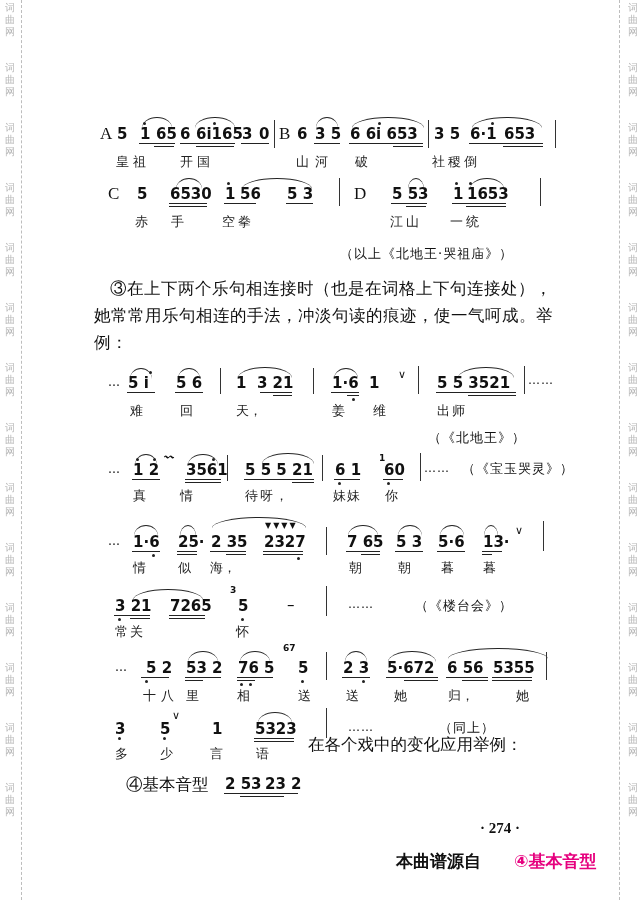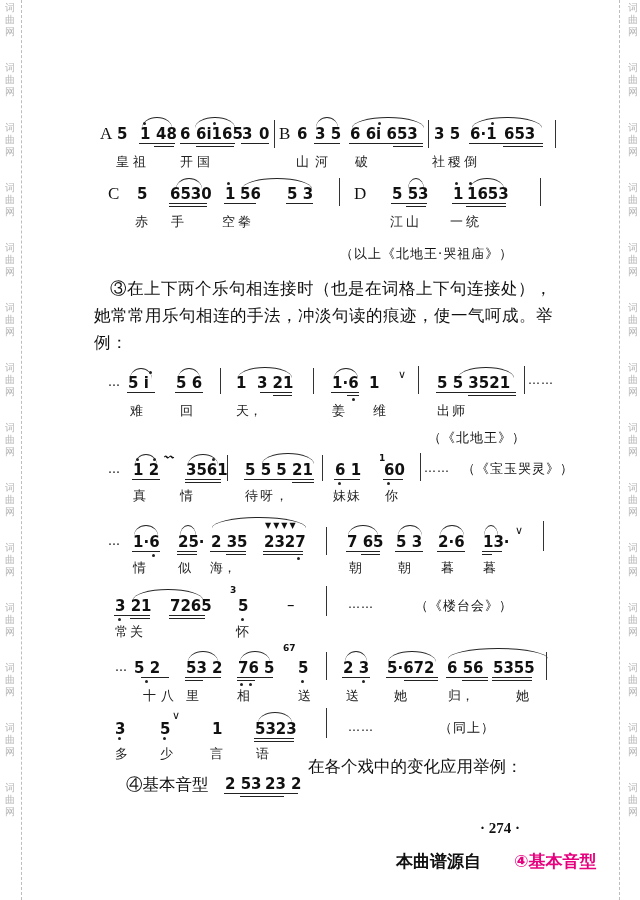--- a/index.html
+++ b/index.html
@@ -121,21 +121,21 @@
     <span class="wm" style="top: 782px;">词</span>
     <span class="wm" style="top: 794px;">曲</span>
     <span class="wm" style="top: 806px;">网</span>
   </div>
 
 <div>
   <span class="t lbl" style="left:100px;top:124px;">A</span>
   <span class="t num" style="left:117px;top:125px;">5</span>
   <span class="t num" style="left:140px;top:125px;">1</span>
   <span class="dot" style="left:143px;top:122px;"></span>
-  <span class="t num" style="left:156px;top:125px;">48</span>
+  <span class="t num" style="left:156px;top:125px;">65</span>
   <span class="ul" style="left:139px;top:143px;width:36px;"></span>
   <span class="ul" style="left:154px;top:146px;width:20px;"></span>
   <span class="slur" style="left:142px;top:117px;width:30px;"></span>
   <span class="t num" style="left:180px;top:125px;">6</span>
   <span class="t num" style="left:196px;top:125px;">6i165</span>
   <span class="dot" style="left:213px;top:122px;"></span>
   <span class="ul" style="left:180px;top:143px;width:55px;"></span>
   <span class="ul" style="left:196px;top:146px;width:38px;"></span>
   <span class="slur" style="left:195px;top:117px;width:40px;"></span>
   <span class="t num" style="left:242px;top:125px;">3</span>
@@ -307,21 +307,21 @@
   <span class="ul" style="left:263px;top:554px;width:40px;"></span>
   <span class="dot" style="left:297px;top:557px;"></span>
   <span class="bar" style="left:326px;top:527px;height:28px;"></span>
   <span class="t num" style="left:347px;top:533px;">7 65</span>
   <span class="ul" style="left:346px;top:551px;width:34px;"></span>
   <span class="ul" style="left:361px;top:554px;width:19px;"></span>
   <span class="slur" style="left:348px;top:525px;width:30px;"></span>
   <span class="t num" style="left:396px;top:533px;">5 3</span>
   <span class="ul" style="left:395px;top:551px;width:28px;"></span>
   <span class="slur" style="left:398px;top:525px;width:24px;"></span>
-  <span class="t num" style="left:438px;top:533px;">2·6</span>
+  <span class="t num" style="left:438px;top:533px;">5·6</span>
   <span class="ul" style="left:437px;top:551px;width:28px;"></span>
   <span class="slur" style="left:440px;top:525px;width:24px;"></span>
   <span class="t num" style="left:483px;top:533px;">13·</span>
   <span class="ul" style="left:482px;top:551px;width:20px;"></span>
   <span class="ul" style="left:482px;top:554px;width:10px;"></span>
   <span class="slur" style="left:484px;top:525px;width:14px;"></span>
   <span class="breath" style="left:515px;top:524px;">∨</span>
   <span class="bar" style="left:543px;top:521px;height:30px;"></span>
 
   <span class="t lyr" style="left:133px;top:559px;">情</span>
@@ -349,21 +349,21 @@
   <span class="bar" style="left:326px;top:586px;height:30px;"></span>
   <span class="ell" style="left:348px;top:597px;">……</span>
   <span class="src" style="left:415px;top:597px;letter-spacing:1px;">（《楼台会》）</span>
 
   <span class="t lyr" style="left:115px;top:623px;letter-spacing:2px;">常关</span>
   <span class="t lyr" style="left:236px;top:623px;">怀</span>
 </div>
 
 <div>
   <span class="t" style="left:115px;top:660px;font-size:12px;">…</span>
-  <span class="t num" style="left:134px;top:659px;">5 2</span>
+  <span class="t num" style="left:146px;top:659px;">5 2</span>
   <span class="dot" style="left:145px;top:680px;"></span>
   <span class="ul" style="left:141px;top:677px;width:28px;"></span>
   <span class="t num" style="left:186px;top:659px;">53 2</span>
   <span class="ul" style="left:185px;top:677px;width:36px;"></span>
   <span class="ul" style="left:185px;top:680px;width:18px;"></span>
   <span class="slur" style="left:188px;top:651px;width:30px;"></span>
   <span class="t num" style="left:238px;top:659px;">76 5</span>
   <span class="ul" style="left:237px;top:677px;width:36px;"></span>
   <span class="ul" style="left:237px;top:680px;width:18px;"></span>
   <span class="dot" style="left:240px;top:683px;"></span>
@@ -422,19 +422,19 @@
 </div>
 
 <div>
   <span class="t" style="left:126px;top:774px;font-size:16.5px;font-family:'DejaVu Serif',serif;">④基本音型</span>
   <span class="t num" style="left:225px;top:775px;white-space:pre;">2 53</span>
   <span class="ul" style="left:224px;top:793px;width:40px;"></span>
   <span class="ul" style="left:240px;top:796px;width:24px;"></span>
   <span class="t num" style="left:265px;top:775px;white-space:pre;">23 2</span>
   <span class="ul" style="left:264px;top:793px;width:34px;"></span>
   <span class="ul" style="left:264px;top:796px;width:20px;"></span>
-  <span class="t" style="left:308px;top:756px;font-size:16.5px;font-family:'DejaVu Serif',serif;">在各个戏中的变化应用举例：</span>
+  <span class="t" style="left:308px;top:734px;font-size:16.5px;font-family:'DejaVu Serif',serif;">在各个戏中的变化应用举例：</span>
 </div>
 
 <div class="pageno">· 274 ·</div>
 
 <div class="footer" style="left:396px;color:#111;">本曲谱源自</div>
 <div class="footer" style="left:514px;color:#e6007e;">④基本音型</div>
 
 </body></html>

